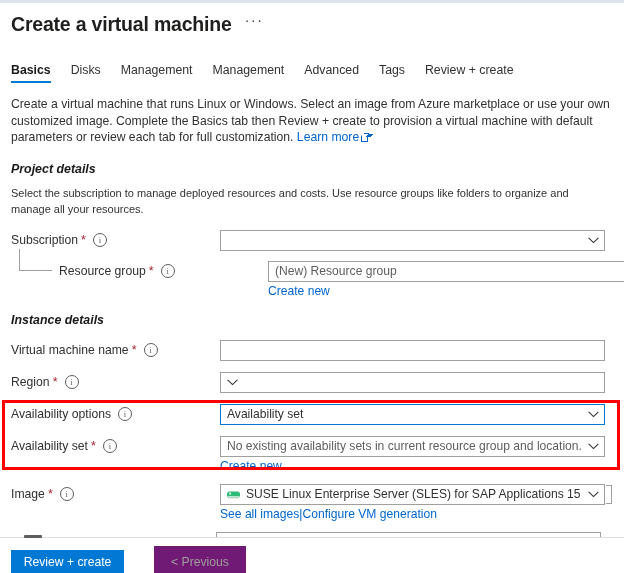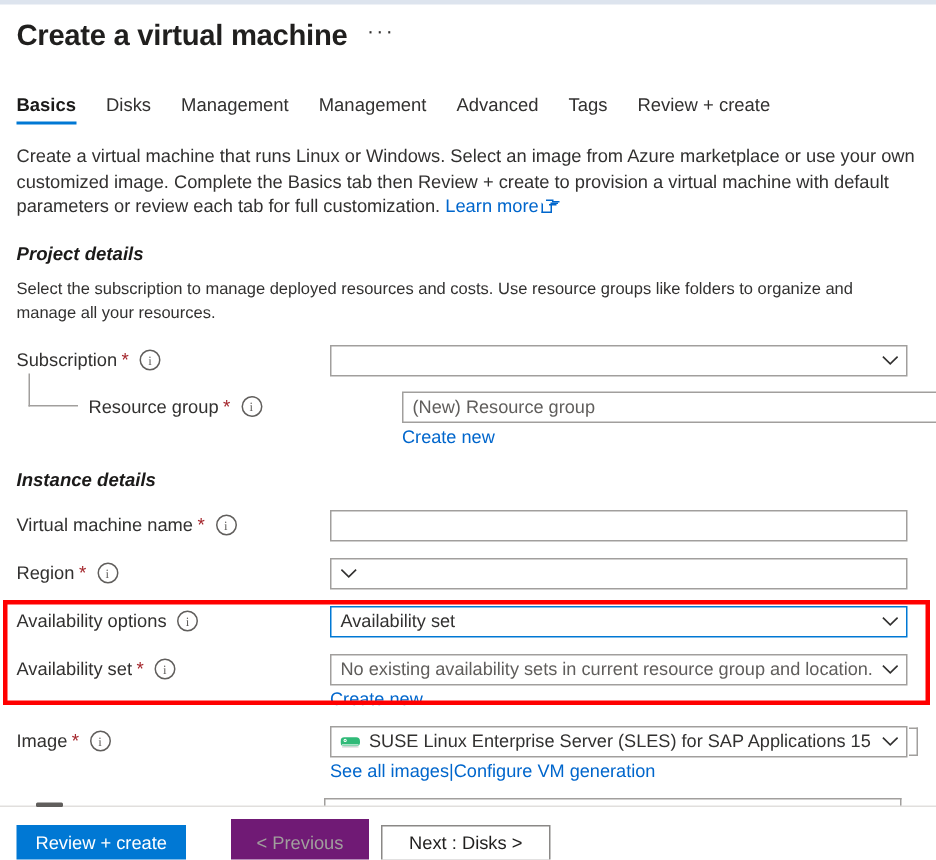--- a/index.html
+++ b/index.html
@@ -520,16 +520,15 @@
   <div class="partial-field"></div>
 
   <div class="highlight-box"></div>
 
   <div class="footer-sep"></div>
   <div class="footer-handle"></div>
 
   <div class="footer">
     <div class="btn btn-primary">Review + create</div>
     <div class="btn btn-disabled gap-left">&lt; Previous</div>
-    <div class="btn btn-outline">Next : Disks &gt;</div>
   </div>
 
 </div>
 
 </body></html>

